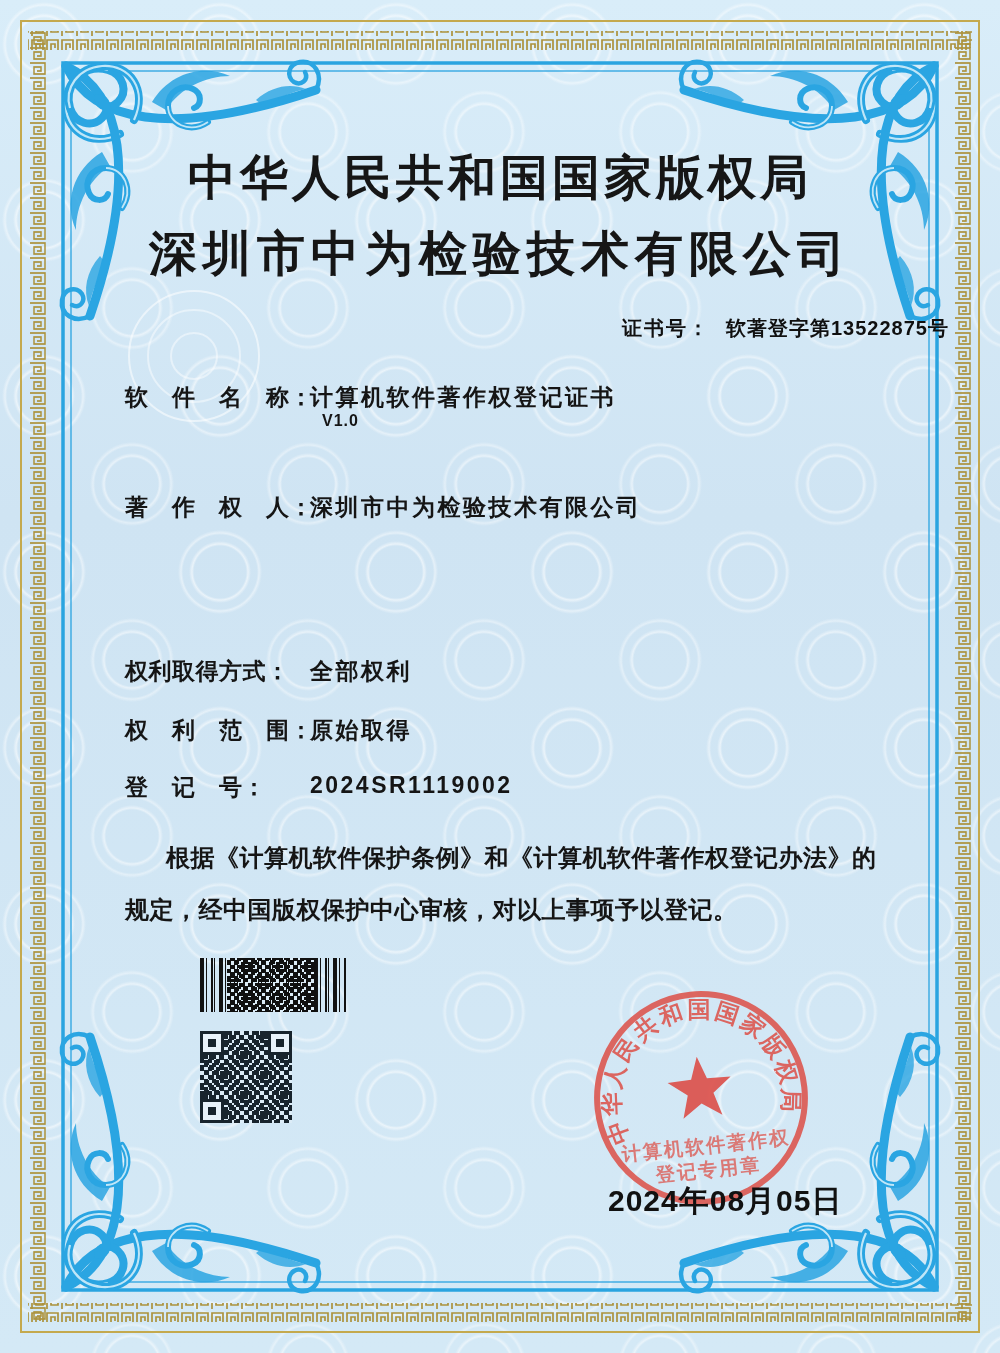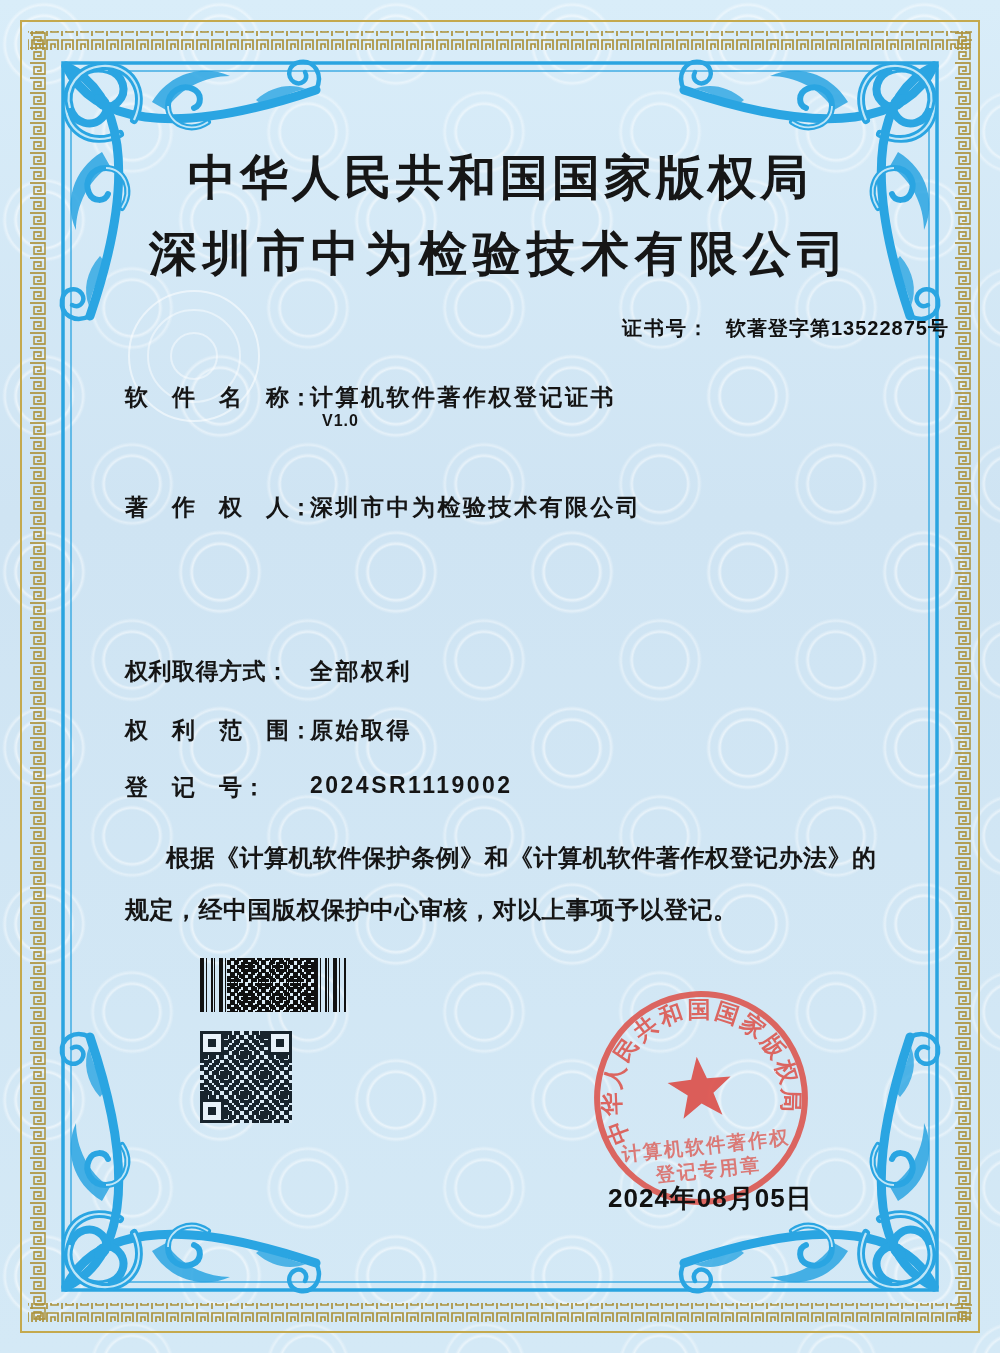--- a/index.html
+++ b/index.html
@@ -43,21 +43,21 @@
       #dcecf7;}
   .qr{position:absolute;left:200px;top:1031px;width:92px;height:92px;
     background:
       repeating-conic-gradient(#18242d 0 25%, rgba(0,0,0,0) 0 50%) 0 0/8px 8px,
       repeating-conic-gradient(#18242d 0 25%, rgba(0,0,0,0) 0 50%) 4px 4px/10px 10px,
       #dcecf7;}
   .finder{position:absolute;width:18px;height:18px;border:3px solid #18242d;background:#e8f2fa;box-sizing:content-box;}
   .finder::after{content:"";position:absolute;left:5px;top:5px;width:8px;height:8px;background:#18242d;}
   .f-tl{left:0;top:0;} .f-tr{right:0;top:0;} .f-bl{left:0;bottom:0;}
   .seal{position:absolute;left:585px;top:982px;}
-  .date{position:absolute;left:608px;top:1181px;color:#111;font-weight:700;font-size:26px;letter-spacing:1px;white-space:nowrap;}
+  .date{position:absolute;left:608px;top:1181px;color:#111;font-weight:700;font-size:30px;letter-spacing:1px;white-space:nowrap;}
 </style>
 </head>
 <body>
 
 <div class="certificate">
 
   <svg class="frame" width="1000" height="1353" viewBox="0 0 1000 1353" aria-hidden="true">
     <defs>
       <pattern id="greek" width="15" height="19" patternUnits="userSpaceOnUse">
         <path d="M2,17 V2 H13 V13 H6 V6 H10 V10" fill="none" stroke="#ac923c" stroke-width="1.7"></path>

